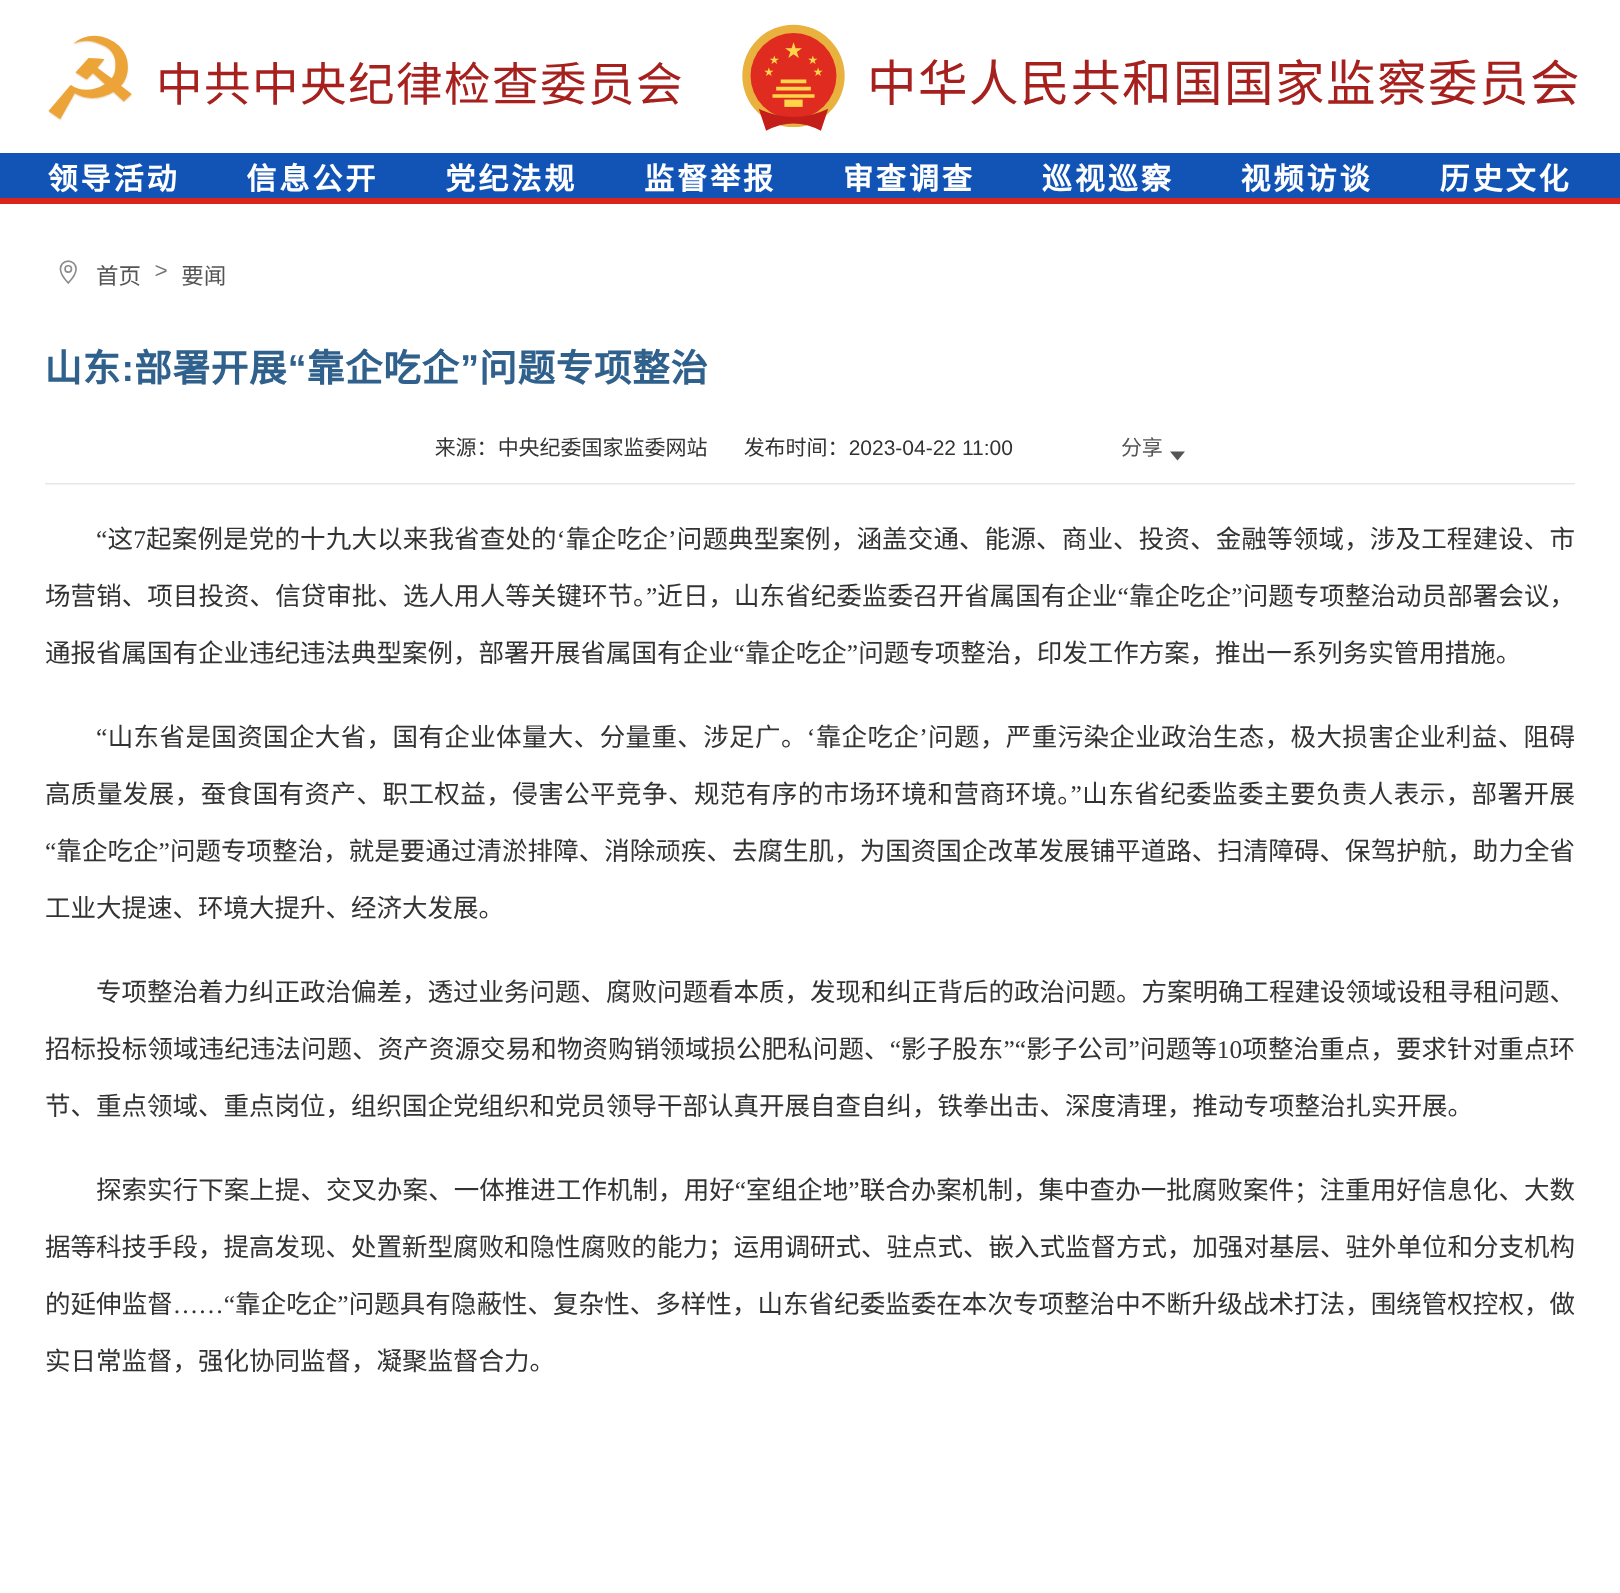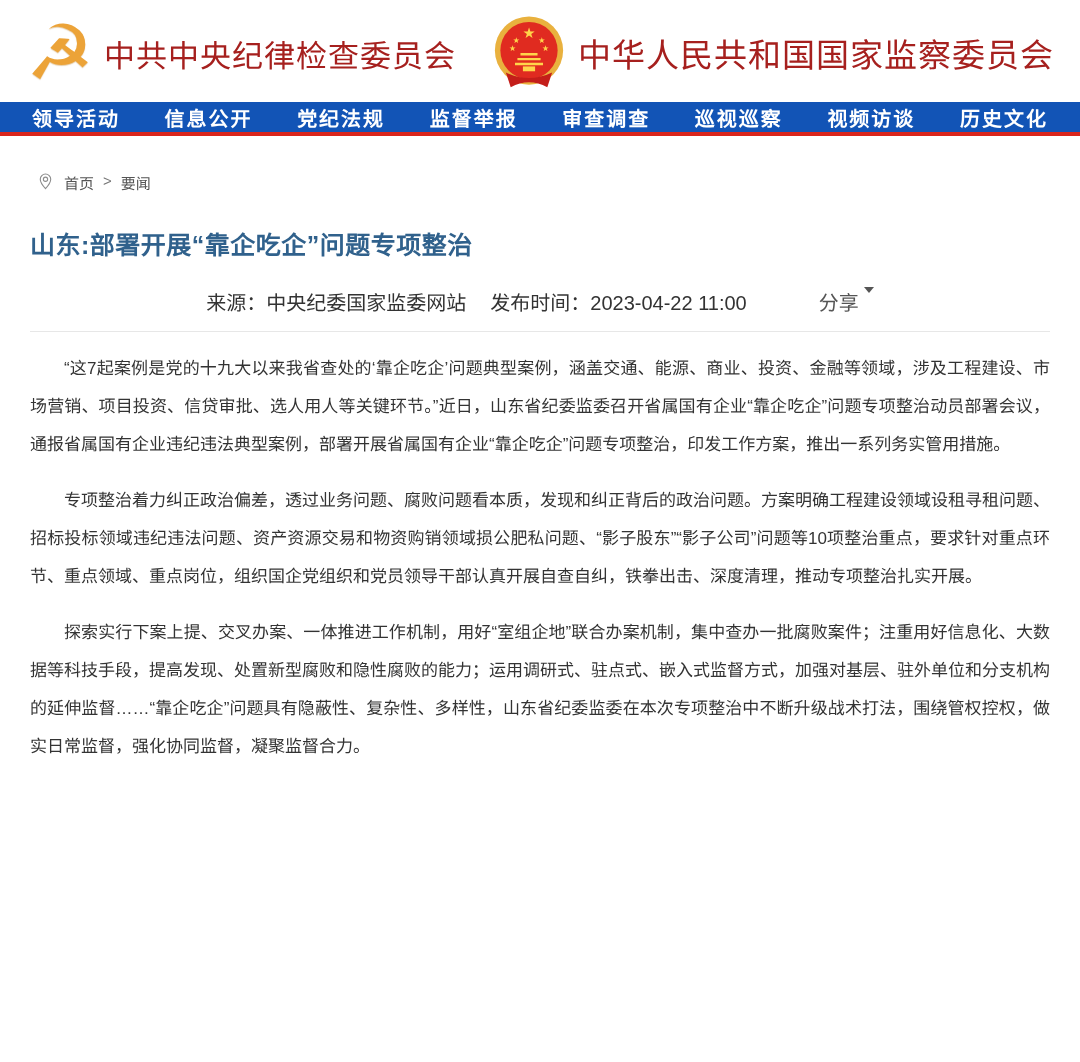--- a/index.html
+++ b/index.html
@@ -54,39 +54,39 @@
 
   
   .article { width:1020px; margin:0 auto; padding:0; }
   .article-title {
     margin-top:32px; text-align:left;
     font-size:25px; font-weight:bold; color:var(--titleBlue,#30618c);
     letter-spacing:.5px;
   }
   .article-meta {
     margin-top:26px; display:flex; justify-content:center; align-items:center;
-    font-size:20px; color:#333;
+    font-size:14px; color:#333;
   }
   .meta-item { white-space:nowrap; }
   .meta-time { margin-left:24px; }
   .share-btn {
     margin-left:72px; color:#555; cursor:pointer;
-    display:flex; align-items:flex-start; gap:5px;
+    display:flex; align-items:flex-end; gap:5px;
   }
   .caret-down {
     width:0; height:0; display:inline-block;
     border-left:5px solid transparent; border-right:5px solid transparent;
     border-top:6px solid #555;
   }
   .meta-divider { border:none; border-top:1px solid #e7e7e7; margin-top:15px; }
 
   .article-body { margin-top:10px; padding-bottom:40px; }
   .article-body p {
     font-size:17px; line-height:38px; color:var(--bodyText,#333);
-    text-indent:2em; text-align:justify; margin-top:18px;
+    text-indent:2em; text-align:justify; margin-top:18px;font-family:Liberation Serif, serif;
   }
 </style>
 </head>
 <body>
 
 <header class="site-header">
   <div class="brand">
     <span class="party-emblem">☭</span>
     <span class="brand-title b1">中共中央纪律检查委员会</span>
   </div>
@@ -142,17 +142,18 @@
     <span class="share-btn">
       <span>分享</span>
       <span class="caret-down"></span>
     </span>
   </div>
 
   <hr class="meta-divider">
 
   <div class="article-body">
     <p>“这7起案例是党的十九大以来我省查处的‘靠企吃企’问题典型案例，涵盖交通、能源、商业、投资、金融等领域，涉及工程建设、市场营销、项目投资、信贷审批、选人用人等关键环节。”近日，山东省纪委监委召开省属国有企业“靠企吃企”问题专项整治动员部署会议，通报省属国有企业违纪违法典型案例，部署开展省属国有企业“靠企吃企”问题专项整治，印发工作方案，推出一系列务实管用措施。</p>
+    <p>“山东省是国资国企大省，国有企业体量大、分量重、涉足广。‘靠企吃企’问题，严重污染企业政治生态，极大损害企业利益、阻碍高质量发展，蚕食国有资产、职工权益，侵害公平竞争、规范有序的市场环境和营商环境。”山东省纪委监委主要负责人表示，部署开展“靠企吃企”问题专项整治，就是要通过清淤排障、消除顽疾、去腐生肌，为国资国企改革发展铺平道路、扫清障碍、保驾护航，助力全省工业大提速、环境大提升、经济大发展。</p>
     <p>专项整治着力纠正政治偏差，透过业务问题、腐败问题看本质，发现和纠正背后的政治问题。方案明确工程建设领域设租寻租问题、招标投标领域违纪违法问题、资产资源交易和物资购销领域损公肥私问题、“影子股东”“影子公司”问题等10项整治重点，要求针对重点环节、重点领域、重点岗位，组织国企党组织和党员领导干部认真开展自查自纠，铁拳出击、深度清理，推动专项整治扎实开展。</p>
     <p>探索实行下案上提、交叉办案、一体推进工作机制，用好“室组企地”联合办案机制，集中查办一批腐败案件；注重用好信息化、大数据等科技手段，提高发现、处置新型腐败和隐性腐败的能力；运用调研式、驻点式、嵌入式监督方式，加强对基层、驻外单位和分支机构的延伸监督……“靠企吃企”问题具有隐蔽性、复杂性、多样性，山东省纪委监委在本次专项整治中不断升级战术打法，围绕管权控权，做实日常监督，强化协同监督，凝聚监督合力。</p>
 
   </div>
 </article>
 
 </body></html>

